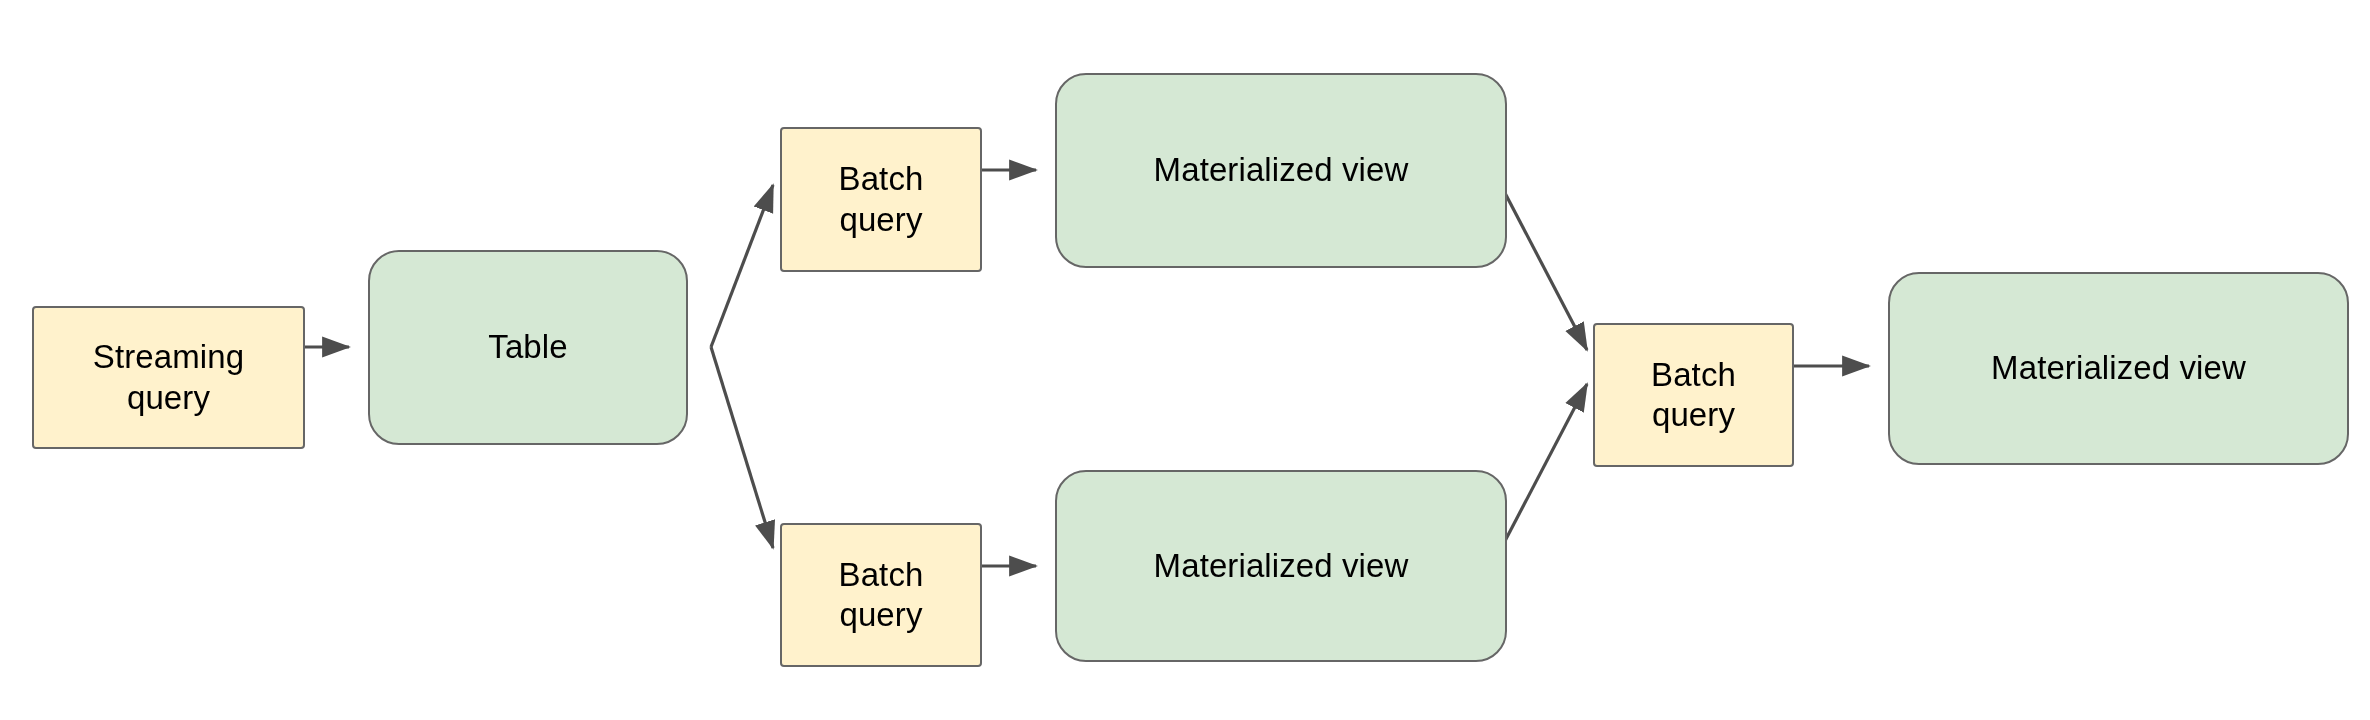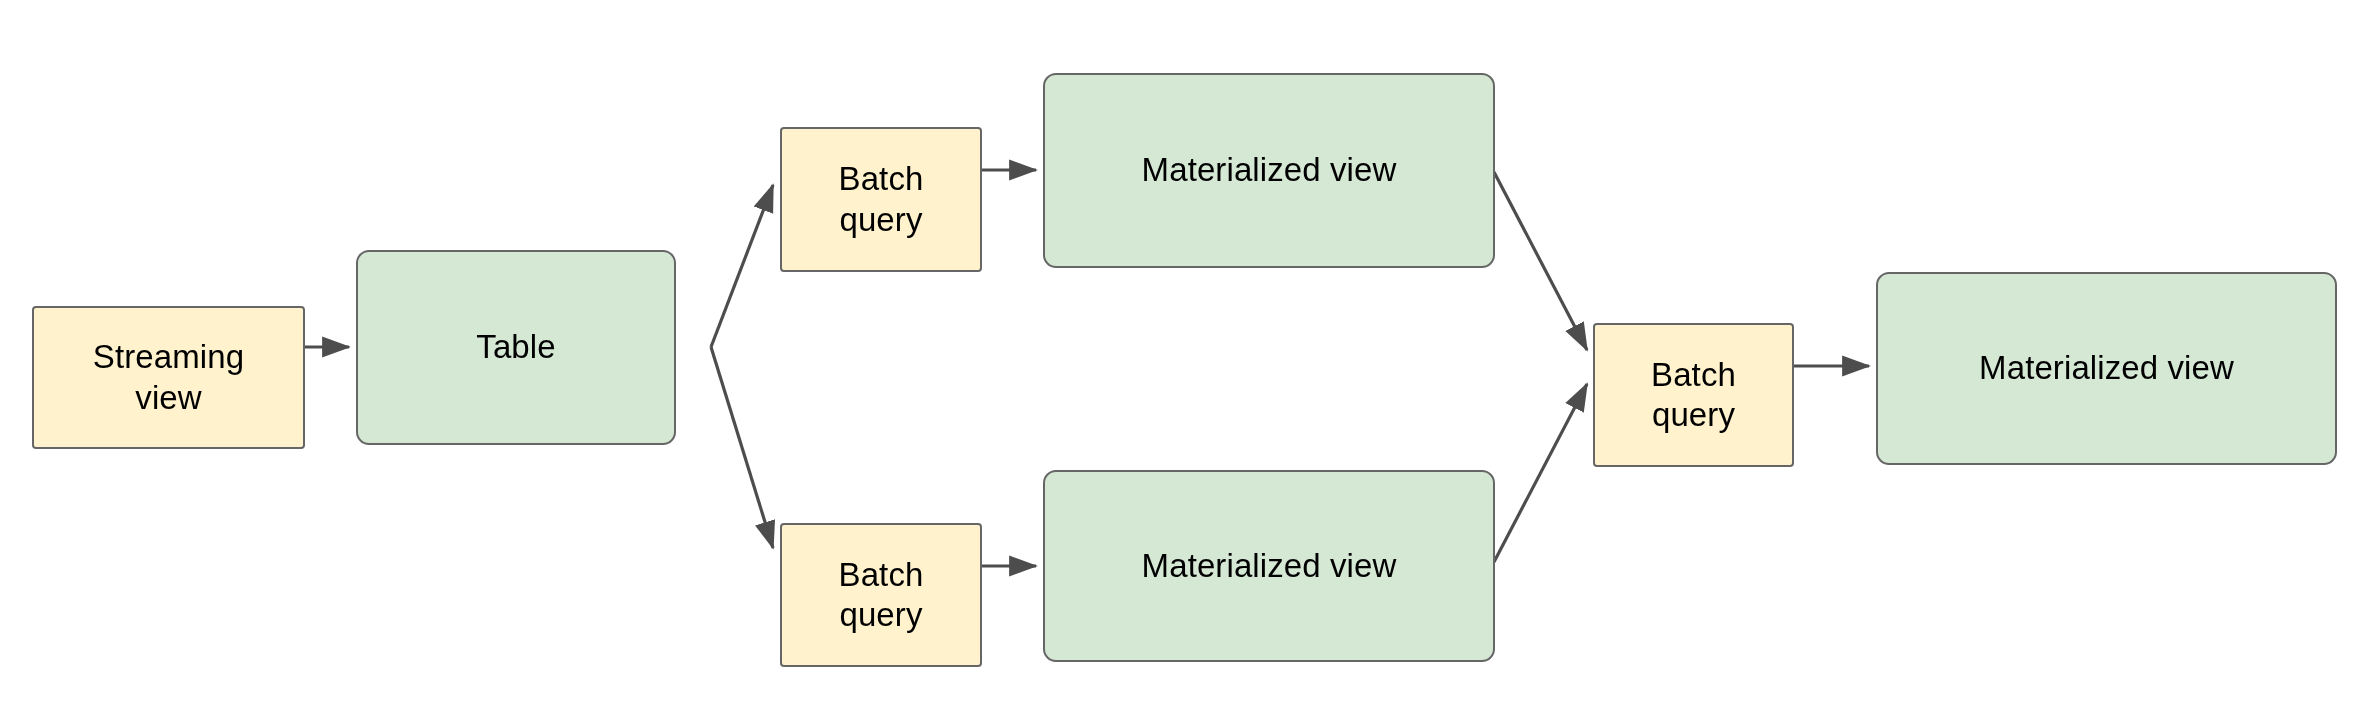--- a/index.html
+++ b/index.html
@@ -45,21 +45,22 @@
   }
   .node.proc {
     background: #fff2cc;
     border-color: #666666;
     border-radius: 4px;
     margin-top: 29px;
   }
   .node.store {
     background: #d5e8d4;
     border-color: #666666;
-    border-radius: 13px;
+    border-radius: 31px;
+    margin-left: 12px;
   }
   .node-label {
     display: block;
     padding: 0 6px;
   }
 </style>
 </head>
 <body>
 
 <div id="canvas">
@@ -83,21 +84,21 @@
 
     <line x1="1494" y1="172" x2="1587" y2="350" stroke="#4d4d4d" stroke-width="3.2" marker-end="url(#arrowhead)"></line>
 
     <line x1="1494" y1="562" x2="1587" y2="384" stroke="#4d4d4d" stroke-width="3.2" marker-end="url(#arrowhead)"></line>
 
     <line x1="1794" y1="366" x2="1869" y2="366" stroke="#4d4d4d" stroke-width="3.2" marker-end="url(#arrowhead)"></line>
   </svg>
 
   <div class="node proc" id="node-streaming-query" style="left:32px; top:277px; width:273px; height:143px;">
     <span class="node-label">Streaming
-view</span>
+query</span>
   </div>
 
   <div class="node store" id="node-table" style="left:356px; top:250px; width:320px; height:195px;">
     <span class="node-label">Table</span>
   </div>
 
   <div class="node proc" id="node-batch-query-top" style="left:780px; top:98px; width:202px; height:145px;">
     <span class="node-label">Batch
 query</span>
   </div>

